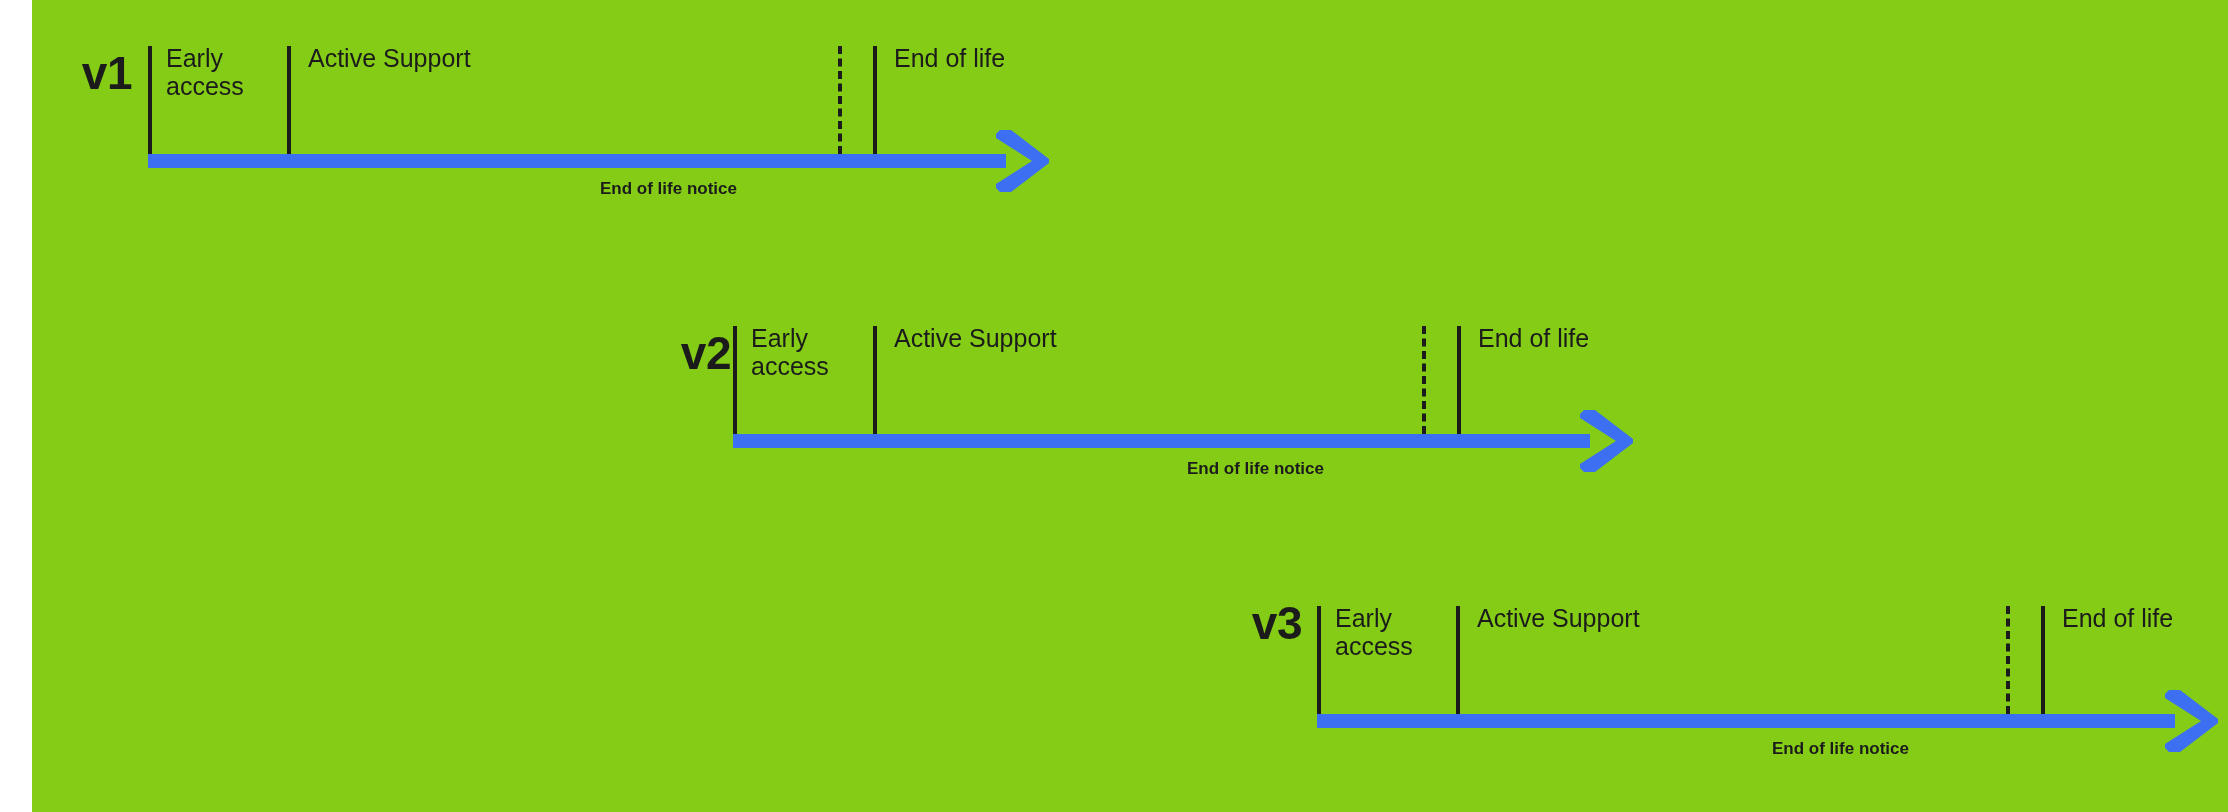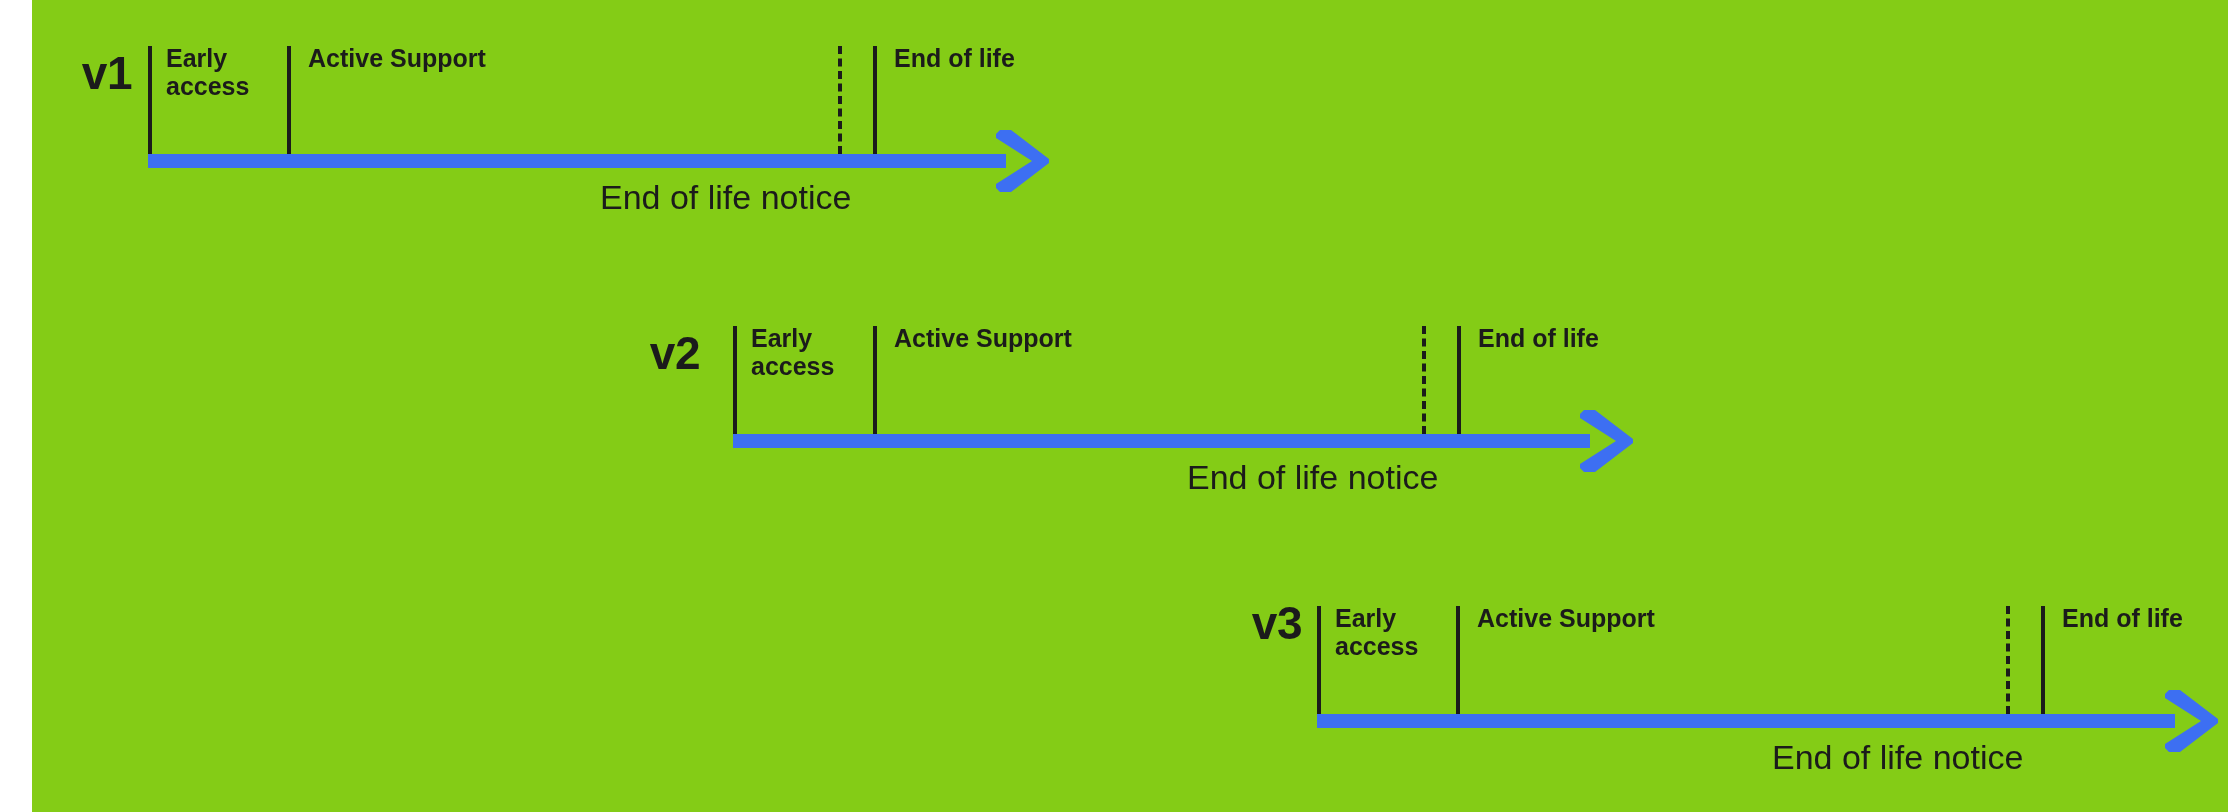--- a/index.html
+++ b/index.html
@@ -21,30 +21,30 @@
     font-weight: bold;
     font-size: 46px;
     color: #1b1b1b;
     letter-spacing: -0.5px;
     line-height: 1;
     white-space: nowrap;
     text-align: right;
   }
   .phase-label {
     position: absolute;
-    font-weight: bold;
+    font-weight: normal;
     font-size: 25px;
     color: #1b1b1b;
     line-height: 1.12;
     white-space: pre-line;
   }
   .notice-label {
     position: absolute;
-    font-weight: normal;
-    font-size: 34px;
+    font-weight: bold;
+    font-size: 17px;
     color: #1b1b1b;
     line-height: 1;
     white-space: nowrap;
   }
   .tick {
     position: absolute;
     width: 4px;
     background: #1b1b1b;
   }
   .tick-dashed {
@@ -92,21 +92,21 @@
       <svg width="58" height="66" viewBox="0 0 58 66">
         <path d="M6 2 L17 2 L55 31 L55 35 L17 64 L6 64 L2 60 L2 56 L38 33 L2 10 L2 6 Z" fill="#3D6FF2"></path>
       </svg>
     </div>
 
     <div class="notice-label" style="left:568px; top:180px;">End of life notice</div>
   </div>
 
   <div>
 
-    <div class="version-label" style="left:578px; top:330px; width:90px;">v2</div>
+    <div class="version-label" style="left:609px; top:330px; width:90px;">v2</div>
 
     <div class="tick" style="left:701px; top:326px; height:108px;"></div>
 
     <div class="phase-label" style="left:719px; top:324px;">Early
 access</div>
 
     <div class="tick" style="left:841px; top:326px; height:108px;"></div>
 
     <div class="phase-label" style="left:862px; top:324px;">Active Support</div>
 

